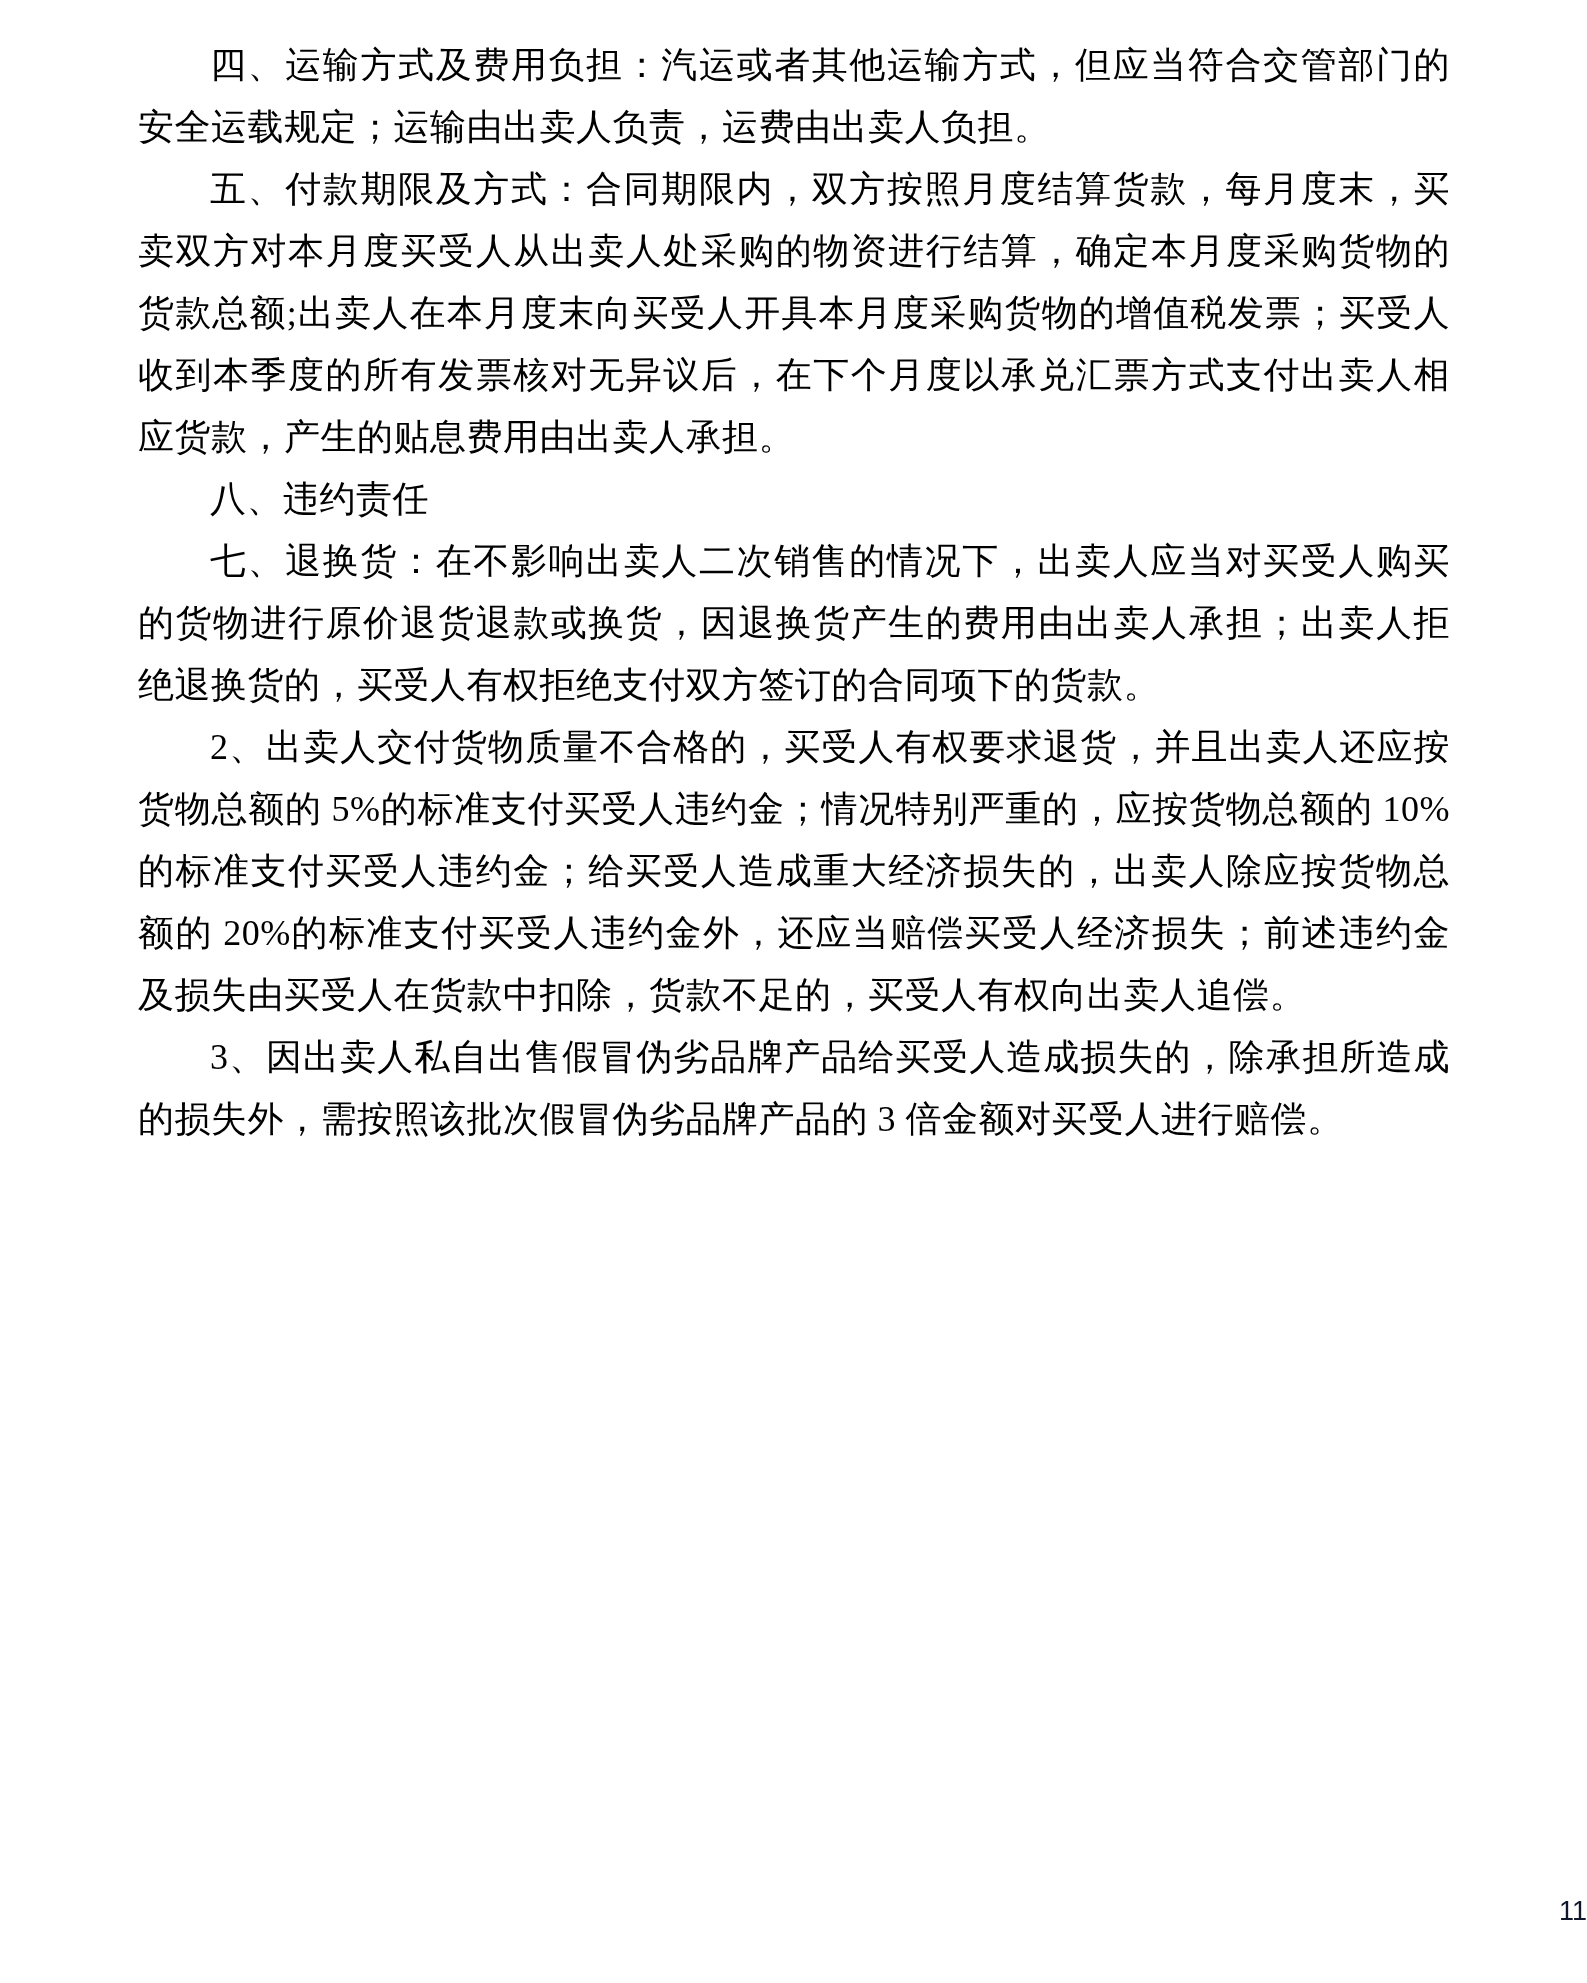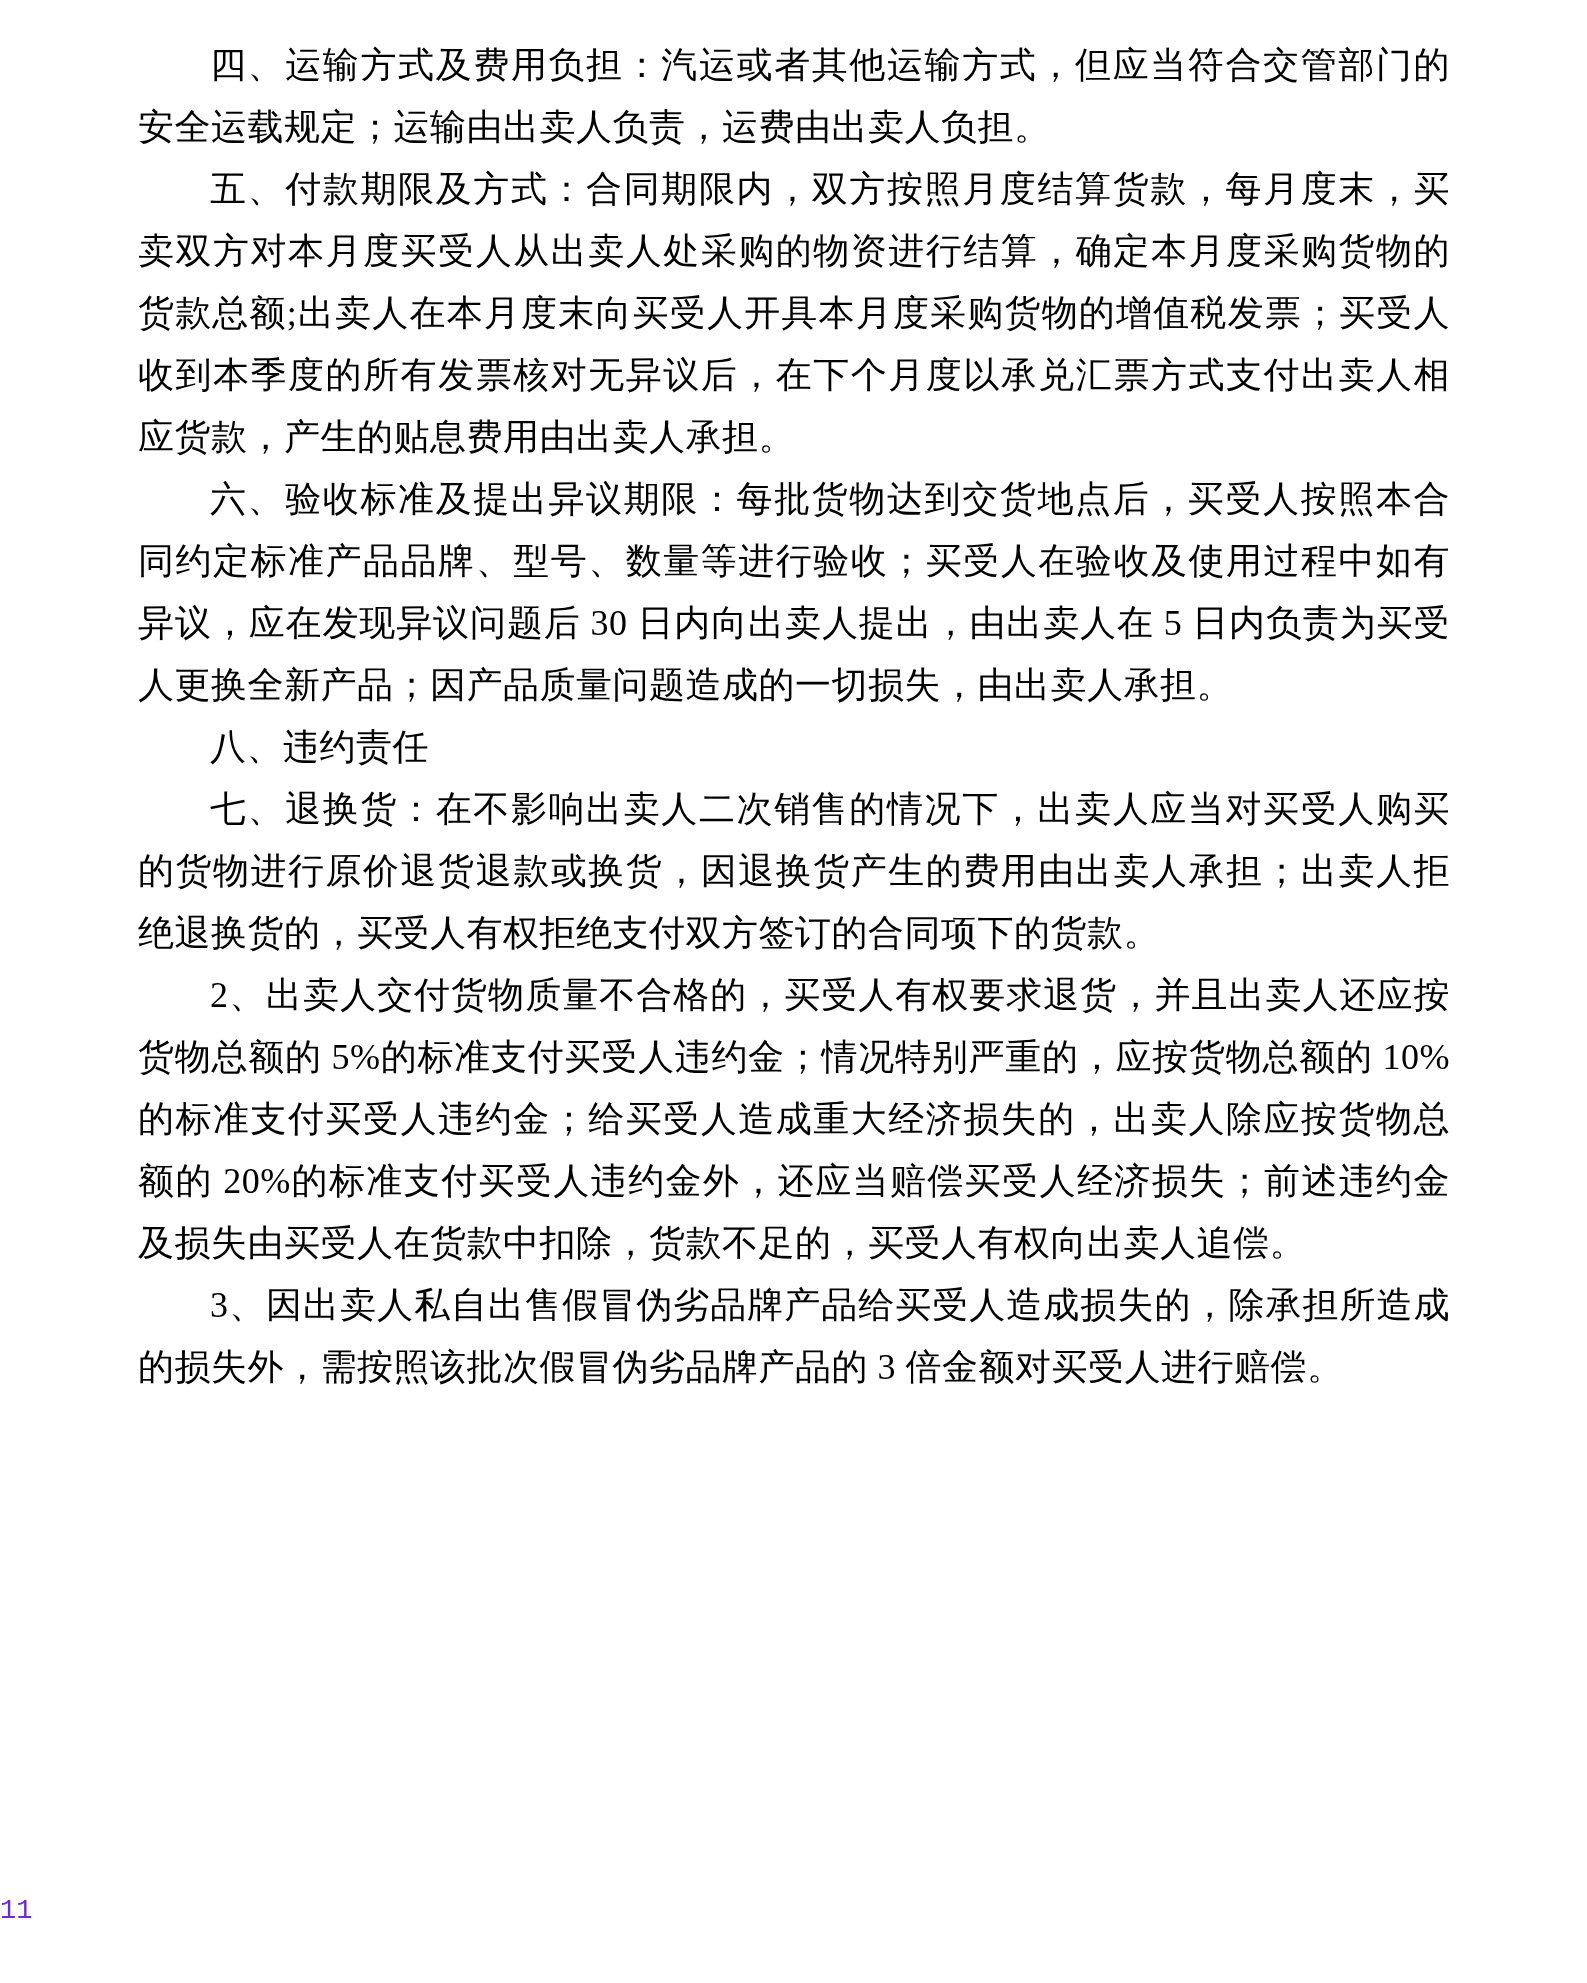--- a/index.html
+++ b/index.html
@@ -32,34 +32,33 @@
     word-break: break-all;
   }
   .para.bold {
     font-weight: normal;
   }
   .page-number {
     position: absolute;
     left: 0;
     top: 1893px;
     width: 100%;
-    text-align: left;
+    text-align: right;
     font-size: 27px;
     line-height: 36px;
-    font-family: Liberation Mono, monospace;
-    color: #6d28d9;
+    font-family: Liberation Sans, sans-serif;
+    color: #0f172a;
   }
 </style>
 </head>
 <body>
 
 <div class="page">
   <div class="content">
       <p class="para">四、运输方式及费用负担：汽运或者其他运输方式，但应当符合交管部门的安全运载规定；运输由出卖人负责，运费由出卖人负担。</p>
       <p class="para bold">五、付款期限及方式：合同期限内，双方按照月度结算货款，每月度末，买卖双方对本月度买受人从出卖人处采购的物资进行结算，确定本月度采购货物的货款总额;出卖人在本月度末向买受人开具本月度采购货物的增值税发票；买受人收到本季度的所有发票核对无异议后，在下个月度以承兑汇票方式支付出卖人相应货款，产生的贴息费用由出卖人承担。</p>
-      <p class="para">六、验收标准及提出异议期限：每批货物达到交货地点后，买受人按照本合同约定标准产品品牌、型号、数量等进行验收；买受人在验收及使用过程中如有异议，应在发现异议问题后 30 日内向出卖人提出，由出卖人在 5 日内负责为买受人更换全新产品；因产品质量问题造成的一切损失，由出卖人承担。</p>
       <p class="para">八、违约责任</p>
       <p class="para">七、退换货：在不影响出卖人二次销售的情况下，出卖人应当对买受人购买的货物进行原价退货退款或换货，因退换货产生的费用由出卖人承担；出卖人拒绝退换货的，买受人有权拒绝支付双方签订的合同项下的货款。</p>
       <p class="para">2、出卖人交付货物质量不合格的，买受人有权要求退货，并且出卖人还应按货物总额的 5%的标准支付买受人违约金；情况特别严重的，应按货物总额的 10%的标准支付买受人违约金；给买受人造成重大经济损失的，出卖人除应按货物总额的 20%的标准支付买受人违约金外，还应当赔偿买受人经济损失；前述违约金及损失由买受人在货款中扣除，货款不足的，买受人有权向出卖人追偿。</p>
       <p class="para">3、因出卖人私自出售假冒伪劣品牌产品给买受人造成损失的，除承担所造成的损失外，需按照该批次假冒伪劣品牌产品的 3 倍金额对买受人进行赔偿。</p>
     </div>
   <div class="page-number">11</div>
 </div>
 
 </body></html>

